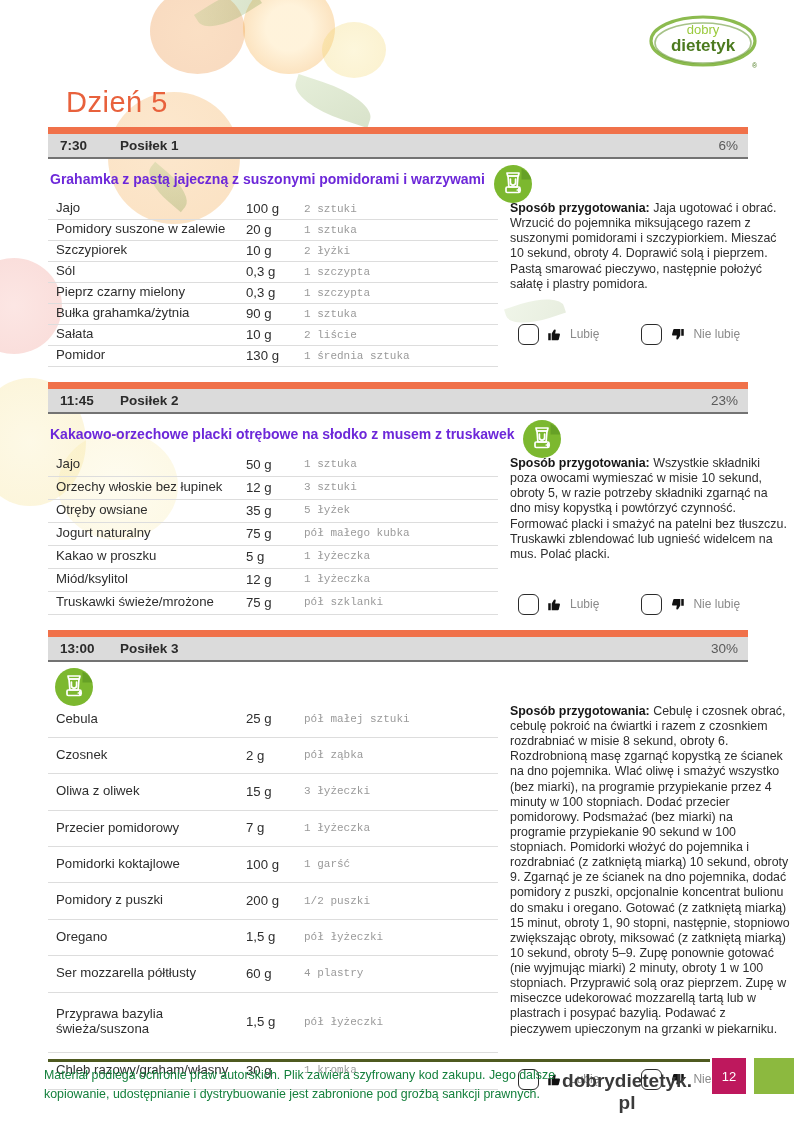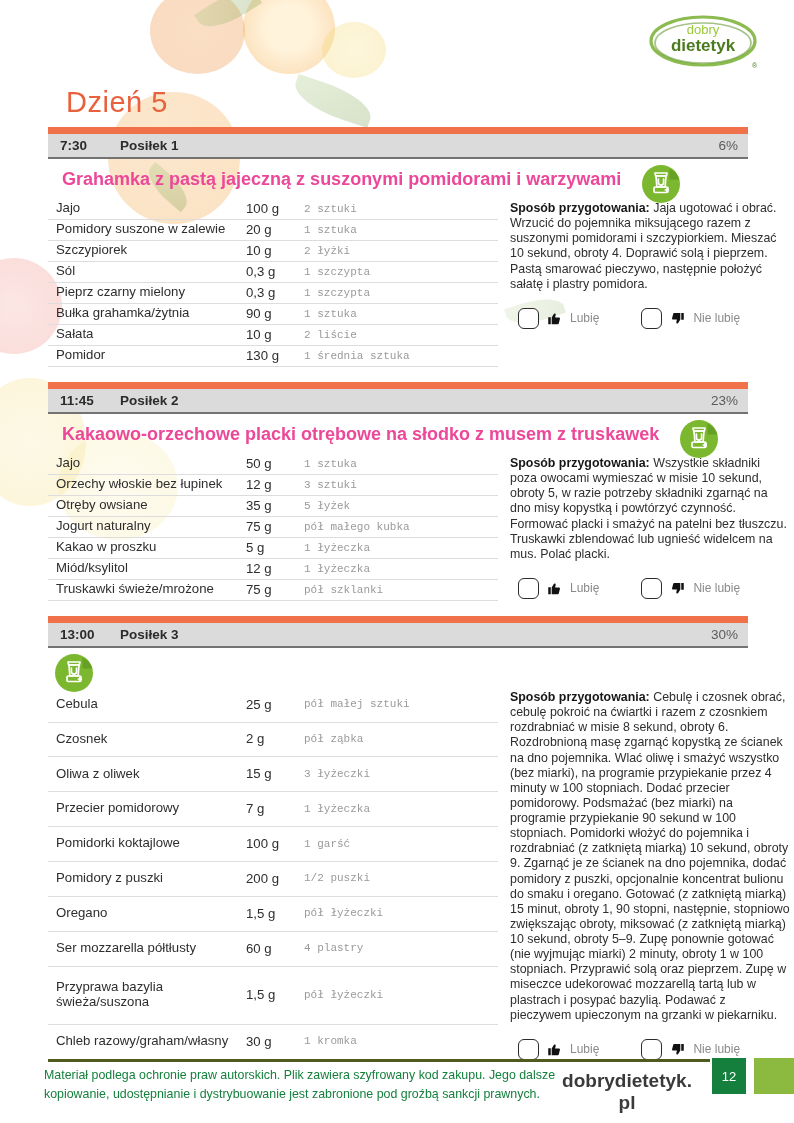--- a/index.html
+++ b/index.html
@@ -48,47 +48,47 @@
   .meal-section:first-child .bar-orange { margin-top:8px; }
   .bar-gray {
     width:700px; height:25px; background:#dbdbdb; border-bottom:2px solid #737373;
     display:flex; align-items:center; font-size:13.5px;
   }
   .meal-time { font-weight:bold; margin-left:12px; width:60px; color:#2b2b2b; }
   .meal-name { font-weight:bold; color:#2b2b2b; }
   .meal-percent { margin-left:auto; margin-right:10px; color:#5a5a5a; }
 
   .title-row { display:flex; align-items:center; height:32px; margin-top:4px; overflow:visible; }
-  .recipe-title { margin:14px; font-size:18px; font-weight:bold; color:#ec4899; }
+  .recipe-title { margin:2px; font-size:14px; font-weight:bold; color:#6d28d9; }
   .blender { width:40px; height:40px; margin-left:6px; position:relative; top:5px; flex:0 0 auto; }
 
   .cols { display:flex; margin-top:4px; }
   table.ingredients { width:450px; border-collapse:collapse; }
   td { border-bottom:1px solid #ddd; padding:2px 0 3px 0; font-size:13.2px; color:#2e2e2e; }
   td.ing-name    { width:198px; padding-left:8px; line-height:1.1; }
   td.ing-amount  { width:58px; }
   td.ing-measure { font-size:11px; color:#9a9a9a;font-family:Liberation Mono, monospace; }
 
   .right-col { width:280px; margin-left:12px; }
   .prep { margin:2px 0 0 0; font-size:12.4px; line-height:1.22; color:#2e2e2e; }
   .prep strong { color:#161616; font-weight:bold; }
 
-  .likes { display:flex; gap:42px; margin:16px 0 0 8px; }
+  .likes { display:flex; gap:42px; margin:32px 0 0 8px; }
   .like-opt { display:flex; align-items:center; gap:8px; cursor:pointer; }
   .checkbox { width:21px; height:21px; border:1.6px solid #2b2b2b; border-radius:6px; background:#fff; flex:0 0 auto; }
   .thumb { width:15px; height:15px; display:inline-block; }
   .thumb svg { width:15px; height:15px; fill:#111; }
   .thumb-down svg { transform:rotate(180deg); }
   .like-label { font-size:12px; color:#8a8a8a; }
 
   
   .footer-line { position:absolute; left:48px; top:1059px; width:662px; height:3px; background:#4f5a20; z-index:1; }
   .footer-copy { position:absolute; left:44px; top:1066px; width:532px; font-size:12.4px; line-height:1.5; color:#15803d; z-index:1; }
   .footer-site { position:absolute; left:556px; top:1070px; width:142px; text-align:center; font-size:19px; font-weight:bold; color:#3a3a3a; z-index:1; }
-  .page-num  { position:absolute; left:712px; top:1058px; width:34px; height:36px; background:#15803d;
+  .page-num  { position:absolute; left:712px; top:1058px; width:34px; height:36px; background:#be185d;
                color:#fff; font-size:13px; display:flex; align-items:center; justify-content:center; z-index:1; }
   .corner-box { position:absolute; left:754px; top:1058px; width:40px; height:36px; background:#8cb93f; z-index:1; }
 </style>
 </head>
 <body>
 
 <div class="decor d-orange-big"></div>
 <div class="decor d-mandarin"></div>
 <div class="decor d-orangehalf"></div>
 <div class="decor d-lemon-top"></div>

